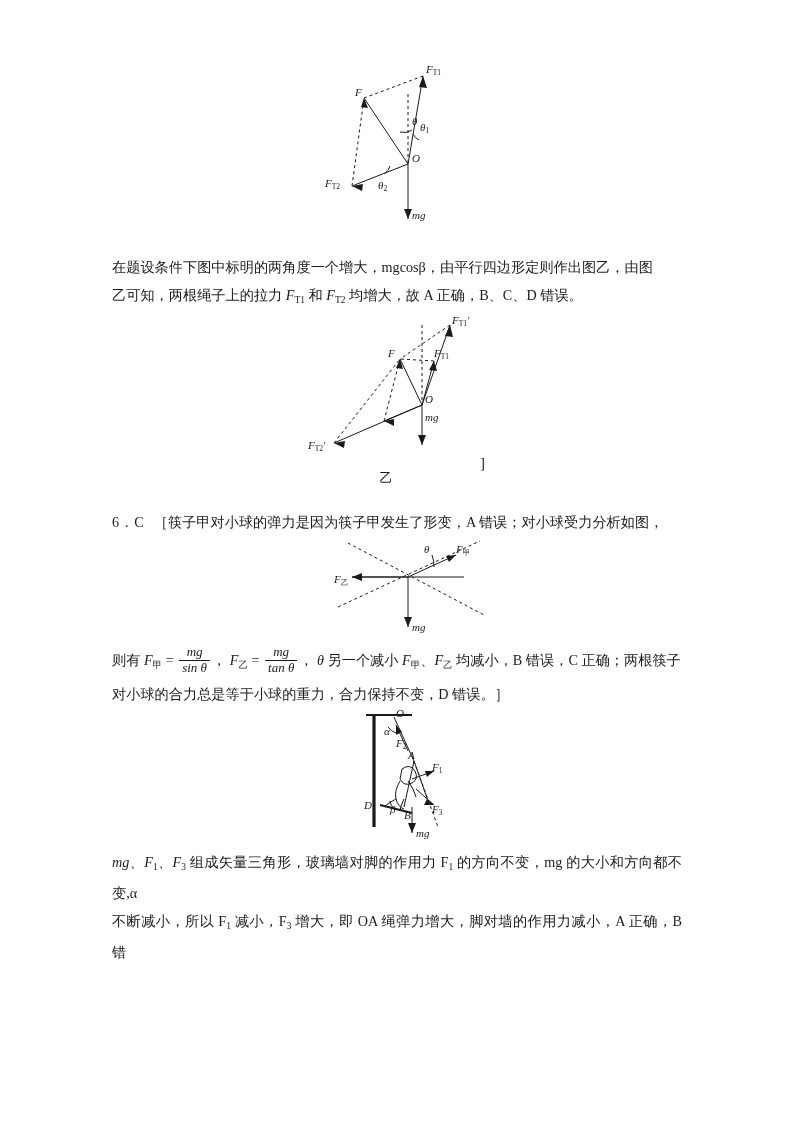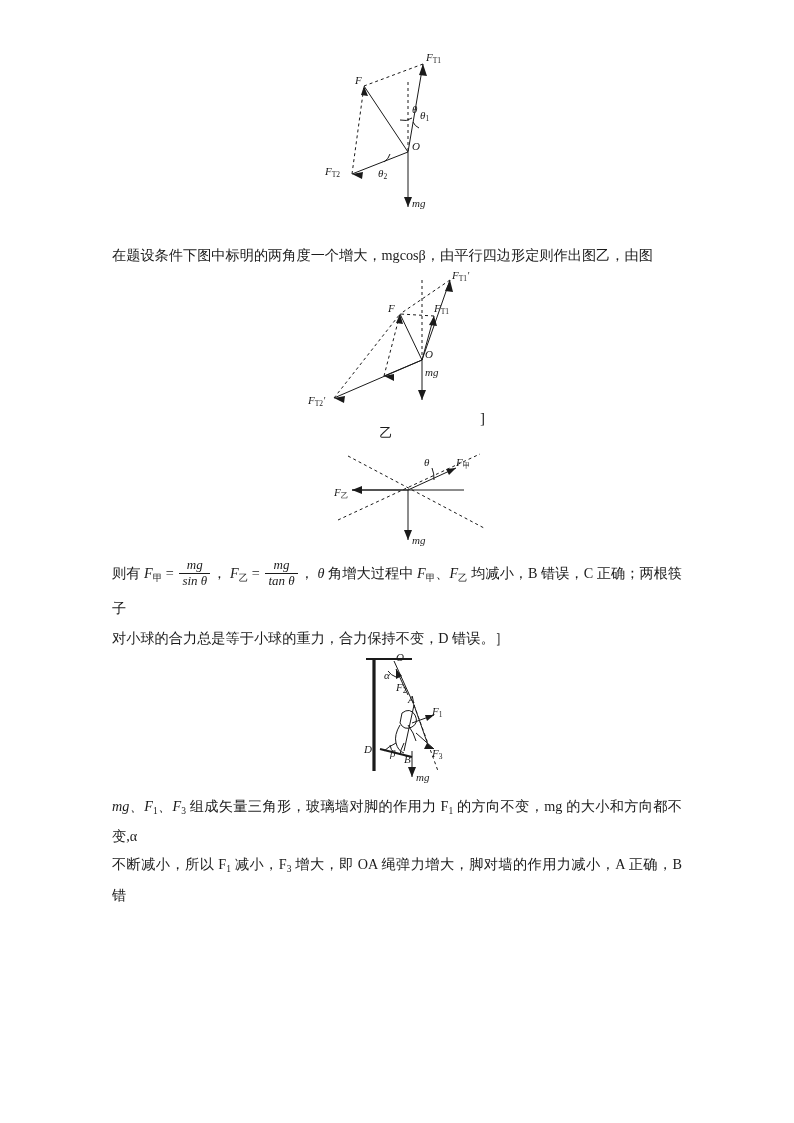--- a/index.html
+++ b/index.html
@@ -13,21 +13,21 @@
     overflow: hidden;
   }
   .page {
     position: absolute;
     left: 0; top: 0;
     width: 794px; height: 1123px;
   }
   .content {
     position: absolute;
     left: 112px;
-    top: 52px;
+    top: 64px;
     width: 570px;
   }
   p {
     margin: 0;
     font-size: 14.2px;
     line-height: 26px;
     text-align: justify;
   }
   .para { margin-bottom: 2px; }
   .it { font-style: italic; font-family: "Liberation Serif", serif; }
@@ -98,20 +98,23 @@
           <text x="308" y="67" font-style="italic">θ<tspan font-size="7.5" dy="2" font-style="normal">1</tspan></text>
           <text x="300" y="98" font-style="italic">O</text>
           <text x="213" y="123" font-style="italic">F<tspan font-size="7.5" dy="2" font-style="normal">T2</tspan></text>
           <text x="266" y="125" font-style="italic">θ<tspan font-size="7.5" dy="2" font-style="normal">2</tspan></text>
           <text x="300" y="155" font-style="italic">mg</text>
         </g>
       </svg>
     </div>
 
     <p class="para">在题设条件下图中标明的两角度一个增大，mgcosβ，由平行四边形定则作出图乙，由图</p>
+    <p class="para">
+      <span>乙可知，两根绳子上的拉力 </span><span class="it nowrap">F<span class="sub">T1</span></span><span> 和 </span><span class="it nowrap">F<span class="sub">T2</span></span><span> 均增大，故 A 正确，B、C、D 错误。</span>
+    </p>
 
     <div class="fig" style="height:180px; position:relative;">
       <svg width="570" height="160" viewBox="0 0 570 160">
         <g stroke="#1a1a1a" fill="none" stroke-width="1">
 
           <line x1="310" y1="10" x2="310" y2="90" stroke-dasharray="3,3"></line>
 
           <line x1="310" y1="90" x2="338" y2="10"></line>
           <polygon points="338,10 333,21 341,22" fill="#1a1a1a" stroke="none"></polygon>
 
@@ -141,20 +144,24 @@
           <text x="276" y="42" font-style="italic">F</text>
           <text x="313" y="88" font-style="italic">O</text>
           <text x="313" y="106" font-style="italic">mg</text>
           <text x="196" y="134" font-style="italic">F<tspan font-size="7.5" dy="2" font-style="normal">T2</tspan><tspan dy="-2" font-size="10">′</tspan></text>
         </g>
       </svg>
       <div class="caption-yi" style="margin-top:-6px; margin-left:-20px;">乙</div>
       <span class="brk" style="left:368px; top:140px;">]</span>
     </div>
 
+    <p class="para" style="margin-top:14px;">
+      <span class="ans-label">6．C</span>
+      <span style="margin-left:6px;">［筷子甲对小球的弹力是因为筷子甲发生了形变，A 错误；对小球受力分析如图，</span>
+    </p>
 
     <div class="fig" style="height:108px;">
       <svg width="570" height="108" viewBox="0 0 570 108">
         <g stroke="#1a1a1a" fill="none" stroke-width="1">
 
           <line x1="226" y1="70" x2="368" y2="4" stroke-dasharray="3,3"></line>
 
           <line x1="236" y1="6" x2="372" y2="78" stroke-dasharray="3,3"></line>
 
           <line x1="296" y1="40" x2="344" y2="18"></line>
@@ -183,21 +190,21 @@
       <span>则有 </span><span class="it nowrap">F<span class="sub">甲</span></span> =
       <span class="frac">
         <span class="num it">mg</span>
         <span class="den it">sin θ</span>
       </span><span>，</span>
       <span class="it nowrap">F<span class="sub">乙</span></span> =
       <span class="frac">
         <span class="num it">mg</span>
         <span class="den it">tan θ</span>
       </span><span>，</span>
-      <span class="it">θ</span><span> 角增大过程中 </span><span class="it nowrap">F<span class="sub">甲</span></span><span>、</span><span class="it nowrap">F<span class="sub">乙</span></span><span> 均减小，B 错误，C 正确；两根筷子</span>
+      <span class="it">θ</span><span> 另一个减小 </span><span class="it nowrap">F<span class="sub">甲</span></span><span>、</span><span class="it nowrap">F<span class="sub">乙</span></span><span> 均减小，B 错误，C 正确；两根筷子</span>
     </p>
     <p class="para">对小球的合力总是等于小球的重力，合力保持不变，D 错误。］</p>
 
 
     <div class="fig" style="height:140px;">
       <svg width="570" height="140" viewBox="0 0 570 140">
         <g stroke="#1a1a1a" fill="none" stroke-width="1">
 
           <line x1="254" y1="6" x2="300" y2="6" stroke-width="2.2"></line>
 

